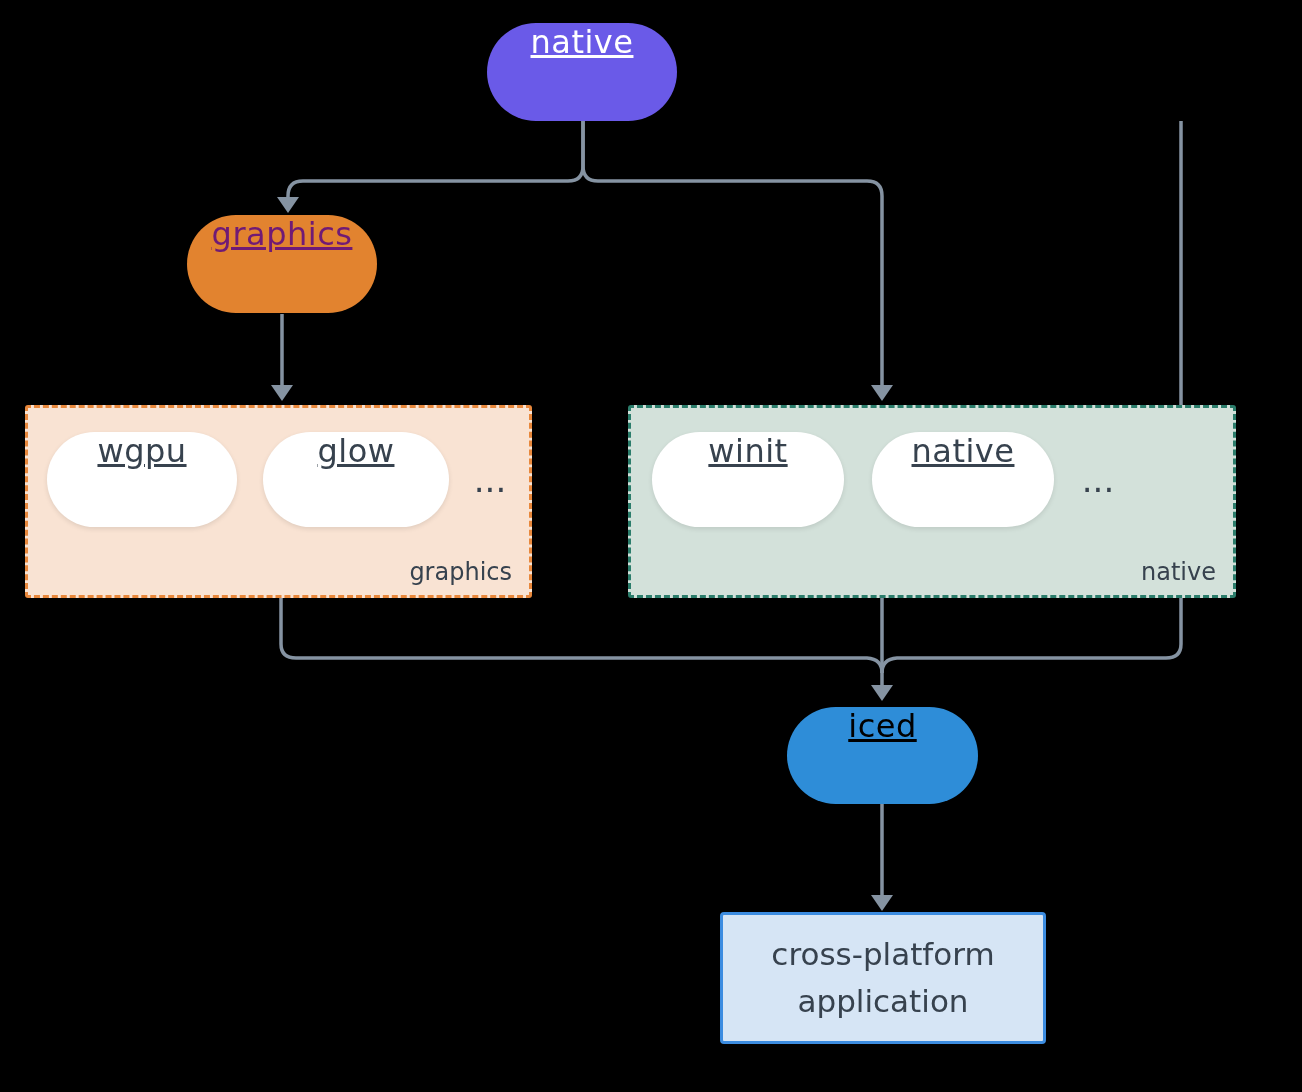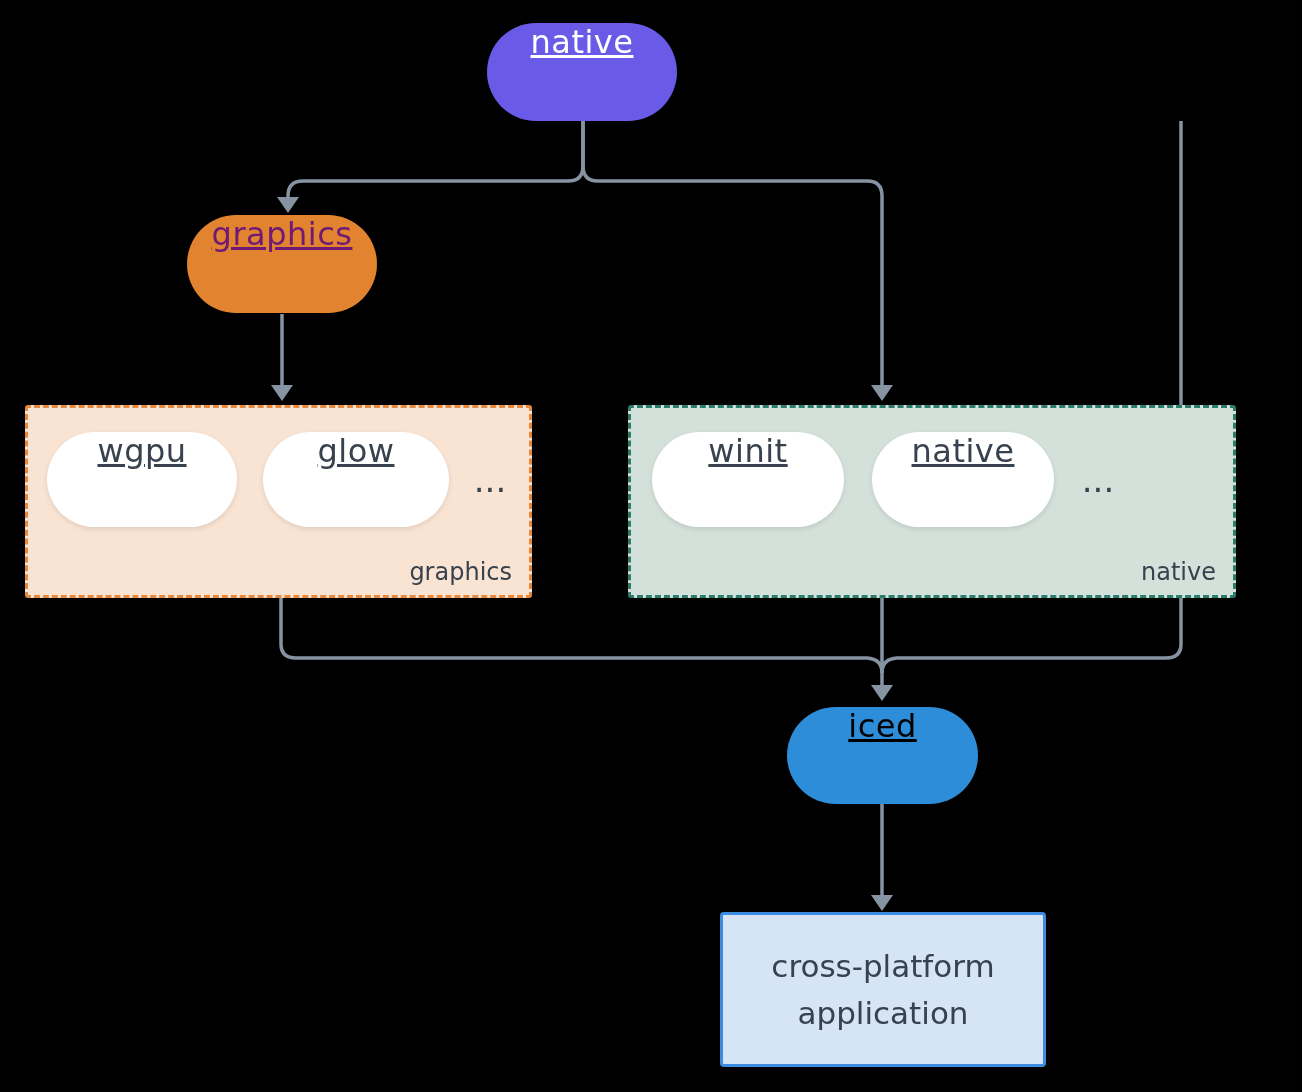--- a/index.html
+++ b/index.html
@@ -63,21 +63,21 @@
     width: 60px;
     display: flex;
     align-items: center;
     justify-content: center;
     font-size: 34px;
     color: #37424e;
   }
 
   .app-box {
     position: absolute;
-    left: 720px; top: 912px; width: 326px; height: 155px;
+    left: 720px; top: 912px; width: 326px; height: 132px;
     box-sizing: border-box;
     background: #d6e5f5;
     border: 3px solid #3c8ce0;
     border-radius: 4px;
     display: flex;
     flex-direction: column;
     align-items: center;
     justify-content: center;
     color: #37424e;
     font-size: 31px;

